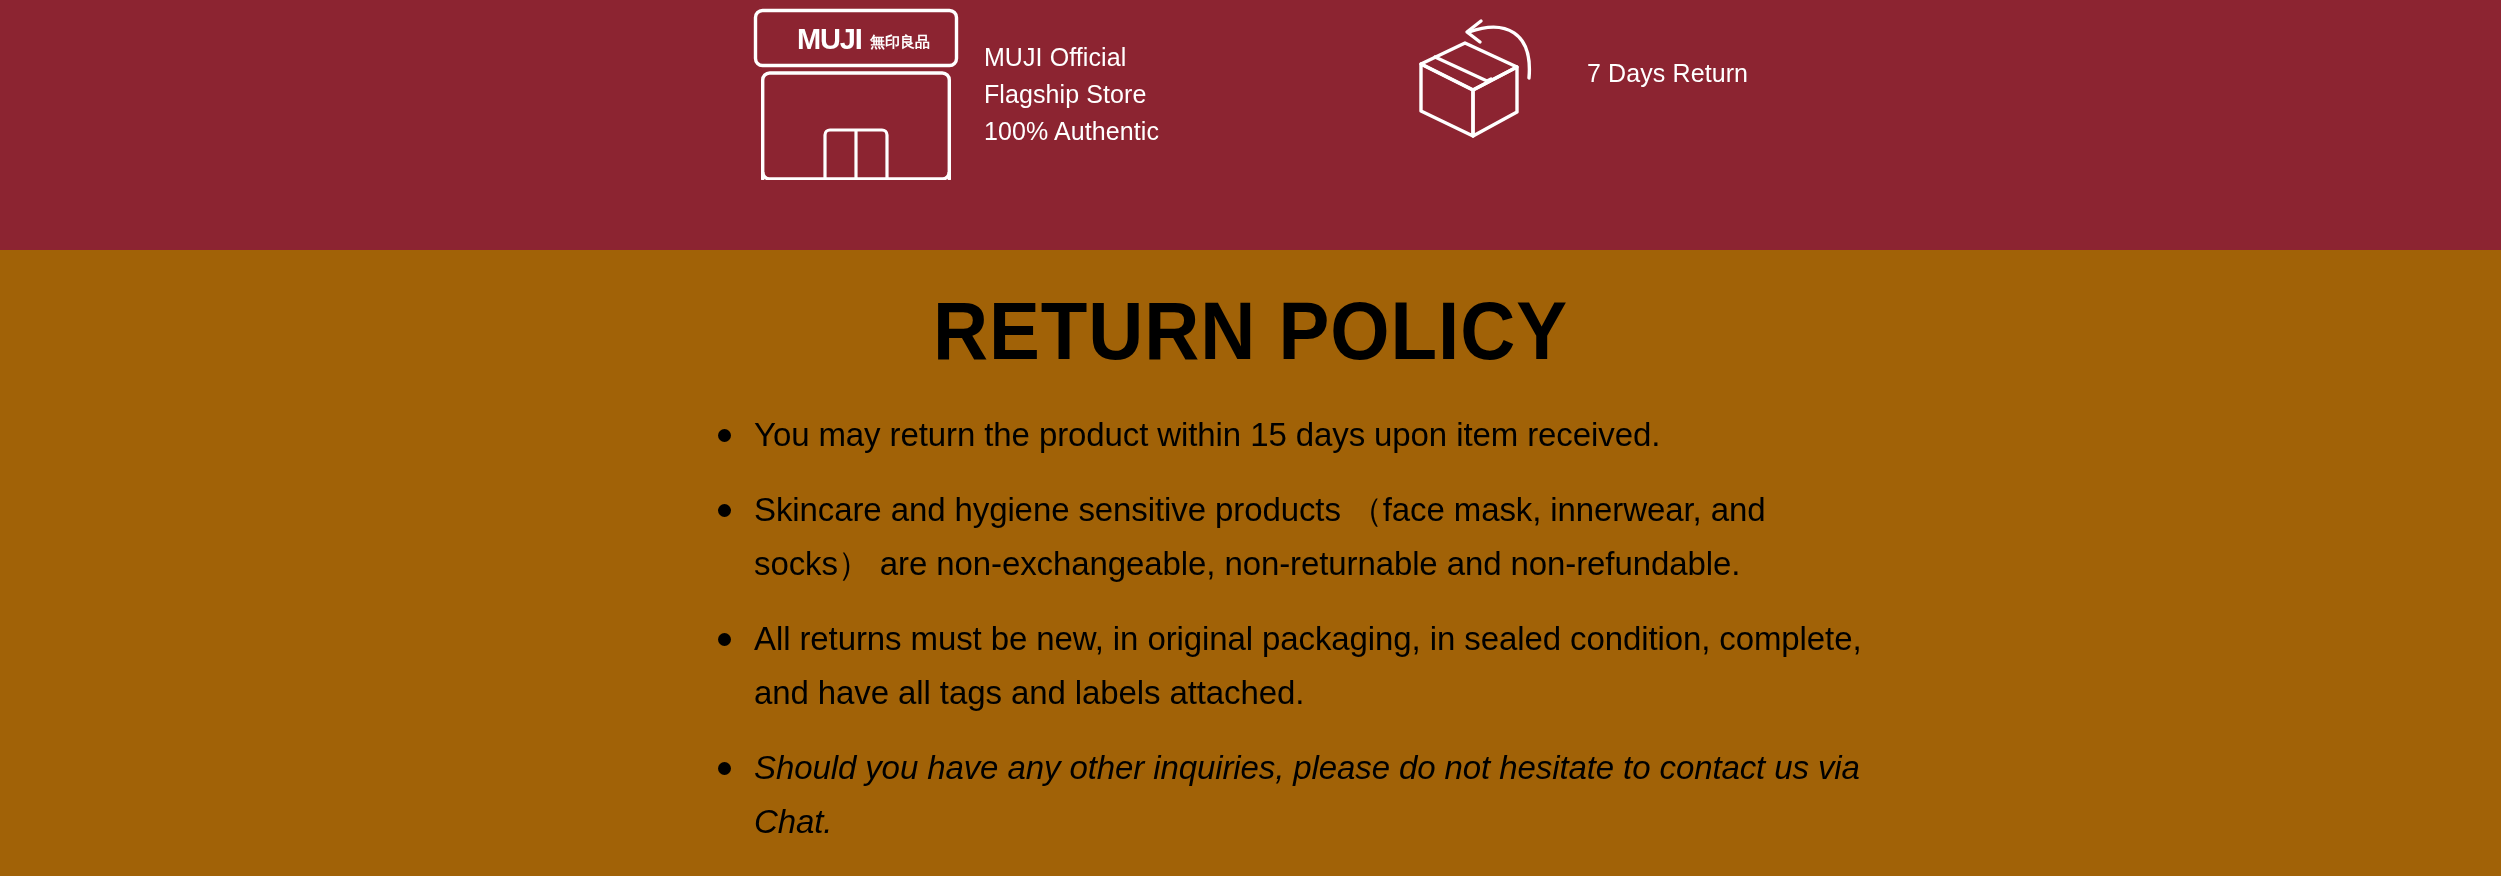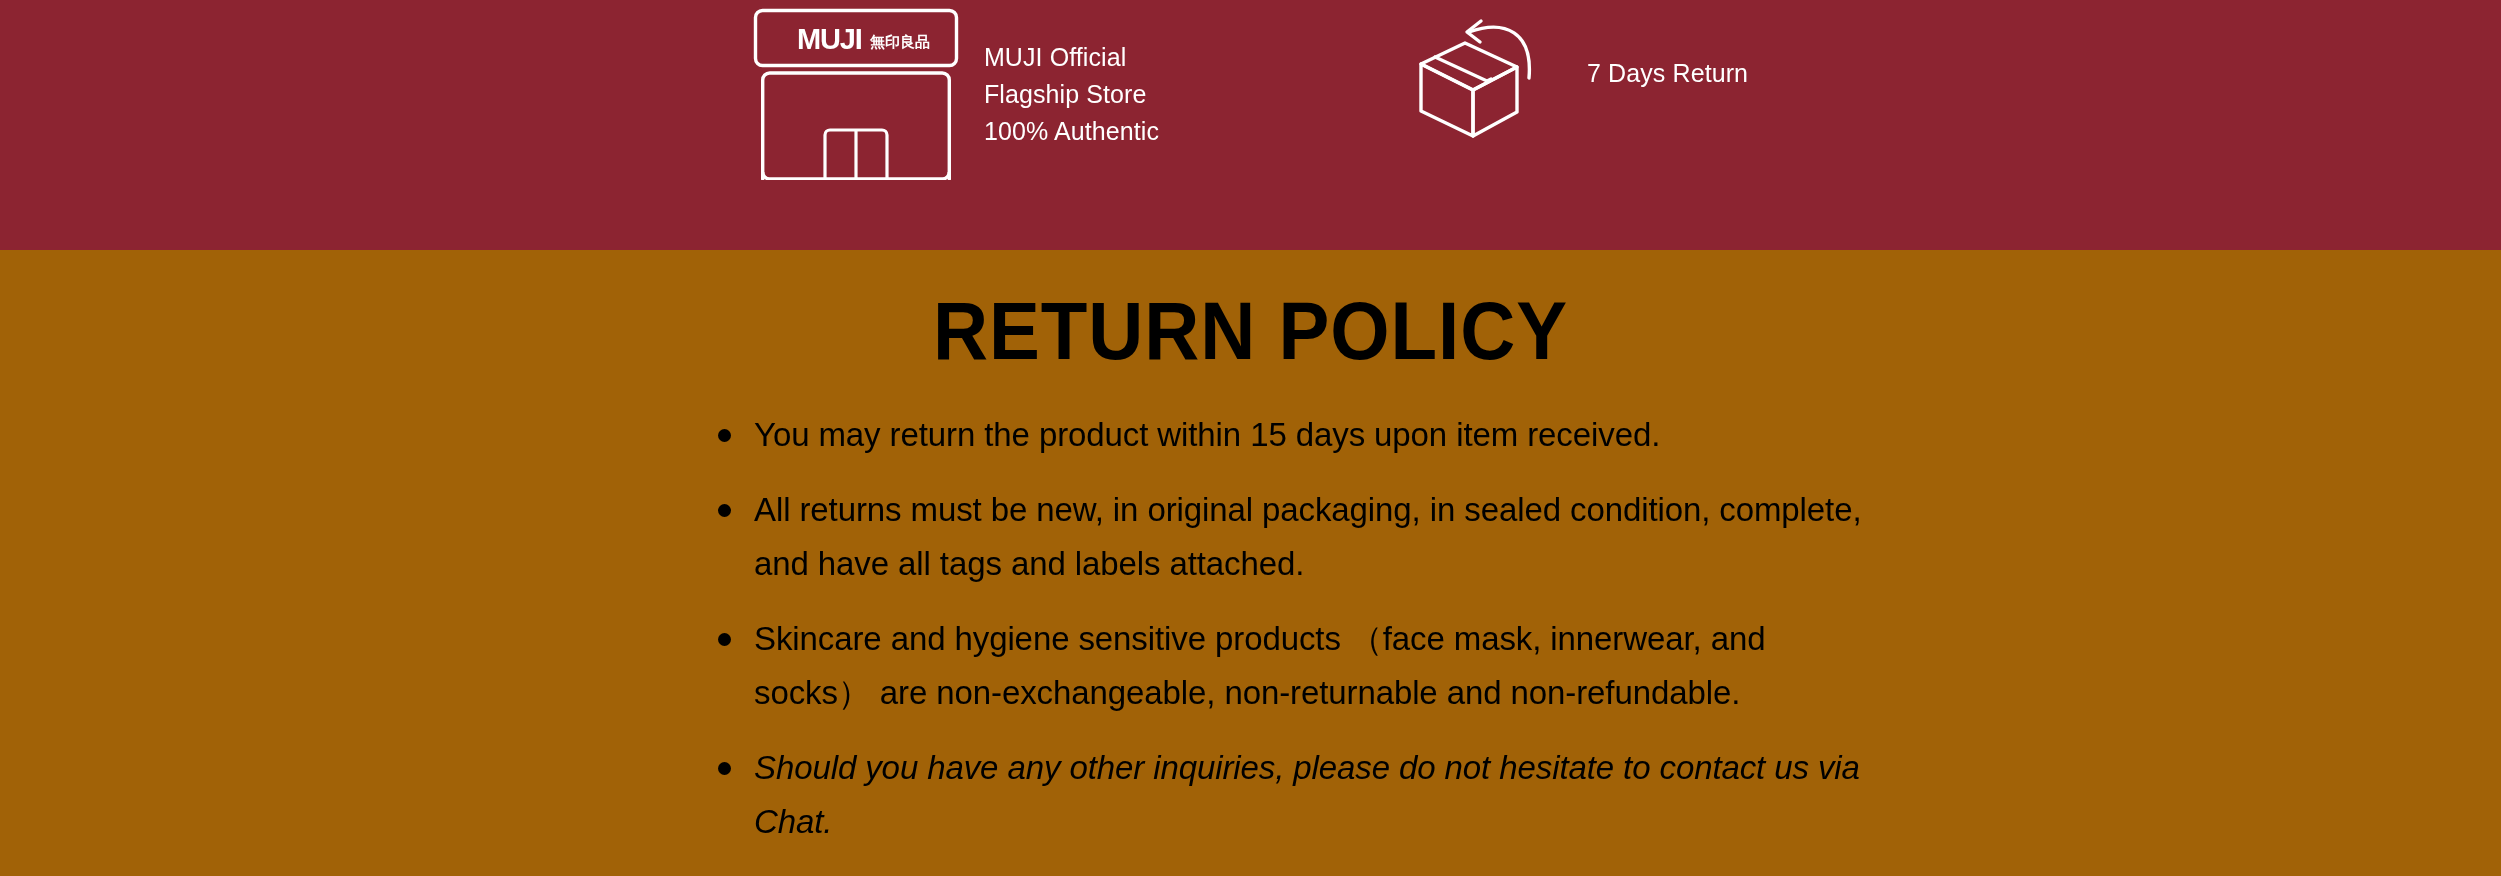--- a/index.html
+++ b/index.html
@@ -189,25 +189,25 @@
 
     <h1 class="policy-title">RETURN POLICY</h1>
 
     <ul class="policy-list">
       <li class="policy-item">
         <span class="bullet"></span>
         <span>You may return the product within 15 days upon item received.</span>
       </li>
       <li class="policy-item">
         <span class="bullet"></span>
+        <span>Skincare and hygiene sensitive products （face mask, innerwear, and socks） are non-exchangeable, non-returnable and non-refundable.</span>
+      </li>
+      <li class="policy-item">
+        <span class="bullet"></span>
         <span>All returns must be new, in original packaging, in sealed condition, complete, and have all tags and labels attached.</span>
-      </li>
-      <li class="policy-item">
-        <span class="bullet"></span>
-        <span>Skincare and hygiene sensitive products （face mask, innerwear, and socks） are non-exchangeable, non-returnable and non-refundable.</span>
       </li>
       <li class="policy-item">
         <span class="bullet"></span>
         <span>Should you have any other inquiries, please do not hesitate to contact us via Chat.</span>
       </li>
     </ul>
 
   </div>
 </div>
 

